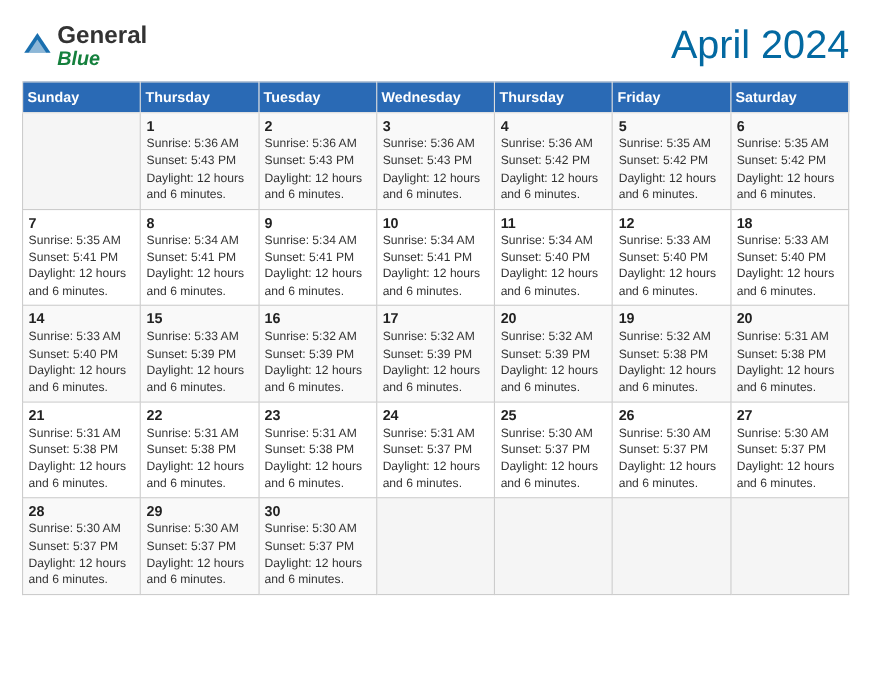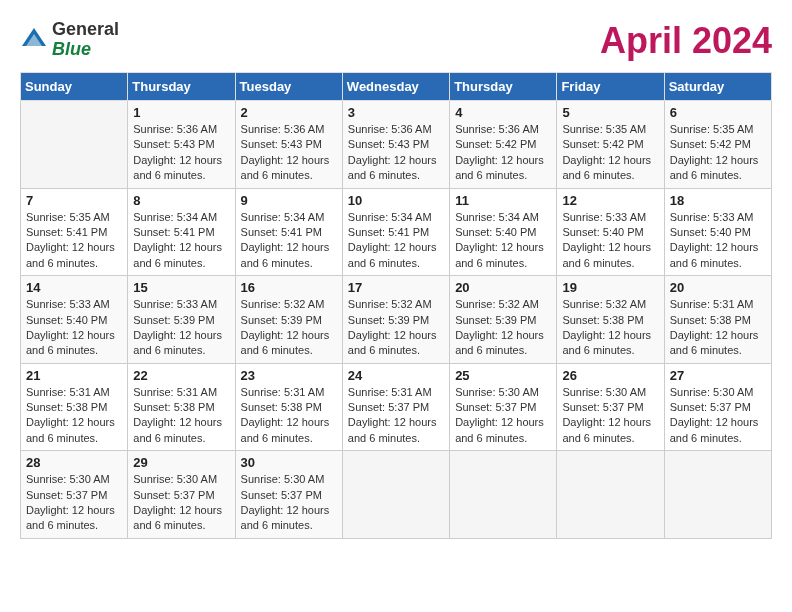--- a/index.html
+++ b/index.html
@@ -19,42 +19,42 @@
     .logo {
       display: flex;
       align-items: center;
     }
     .logo-text {
       display: flex;
       flex-direction: column;
       line-height: 1.1;
     }
     .logo-general {
-      font-size: 18px;
+      font-size: 22px;
       font-weight: bold;
       color: #333;
     }
     .logo-blue {
       font-size: 18px;
       font-weight: bold;
       color: #15803d;
       font-style: italic;
     }
     .logo-icon {
       width: 28px;
       height: 28px;
       margin-right: 4px;
     }
     .title-section {
       text-align: right;
     }
     .calendar-title {
       font-size: 36px;
-      font-weight: bold;
-      color: #be185d;
+      font-weight: normal;
+      color: #0369a1;
       text-align: center;
     }
     .calendar-subtitle {
       font-size: 16px;
       color: #555;
     }
     table {
       width: 100%;
       border-collapse: collapse;
       font-size: 11px;

